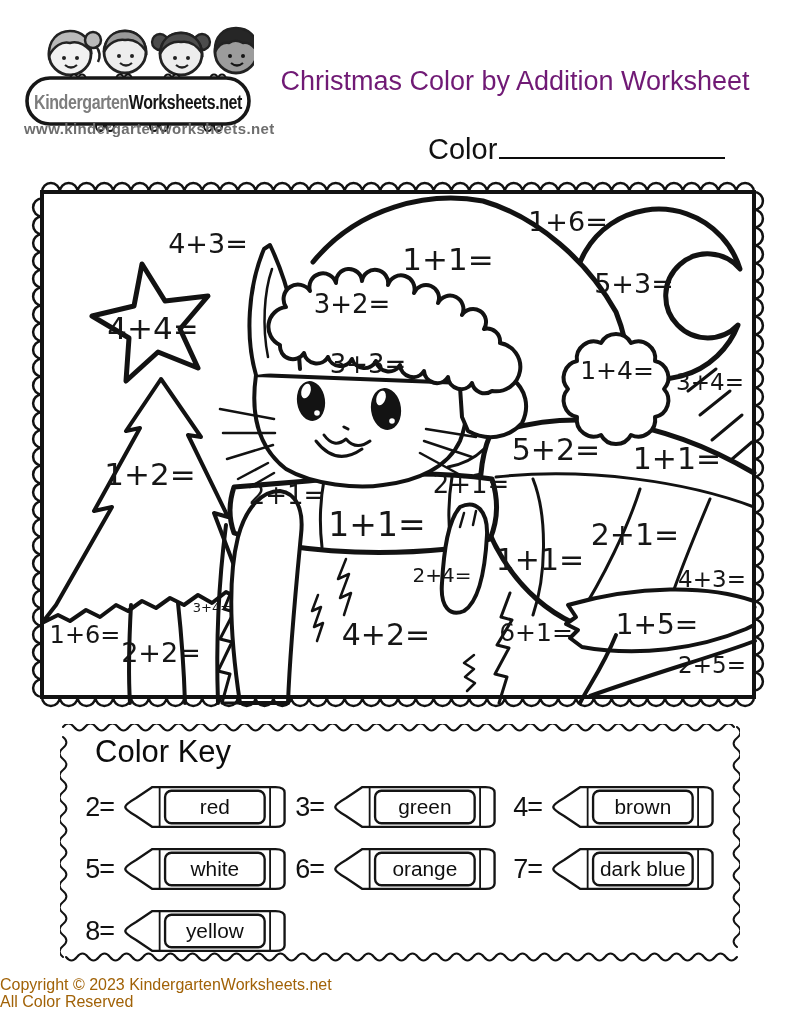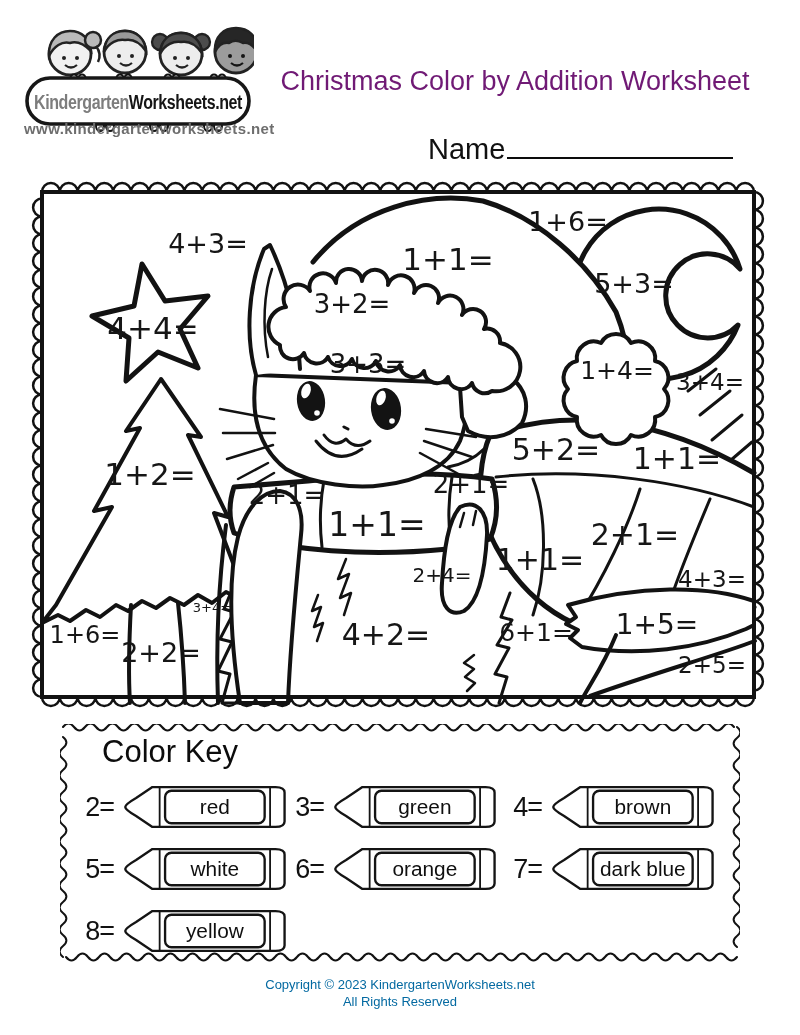--- a/index.html
+++ b/index.html
@@ -15,28 +15,28 @@
   #picture-wrap{left:28px;top:177px;width:740px;height:540px;}
   #picture-wrap svg{display:block;}
   .ln{fill:none;stroke:#121212;stroke-linecap:round;stroke-linejoin:round;}
   .w5{stroke-width:5px;} .w4{stroke-width:4px;} .w3{stroke-width:3px;} .w25{stroke-width:2.5px;} .w2{stroke-width:2px;}
   .fw{fill:#fff;stroke:#121212;stroke-linejoin:round;stroke-linecap:round;}
   .fillonly{fill:#fff;stroke:none;}
   #problems text{font-family:"DejaVu Sans","Liberation Sans",sans-serif;fill:#161616;text-anchor:middle;dominant-baseline:central;letter-spacing:0px;}
   
   #key-box{left:60px;top:724px;width:680px;height:238px;}
   #key-border{position:absolute;left:0;top:0;}
-  #key-title{position:absolute;left:42px;top:10px;font-size:31px;font-weight:500;color:#0c0c0c;}
+  #key-title{position:absolute;left:35px;top:10px;font-size:31px;font-weight:500;color:#0c0c0c;}
   #crayon-grid{position:absolute;left:20px;top:52px;width:644px;display:grid;grid-template-columns:210px 210px 224px;grid-auto-rows:62px;align-items:center;}
   .key-entry{display:flex;align-items:center;gap:4px;}
   .ck-num{font-size:27px;font-weight:500;width:42px;text-align:right;letter-spacing:-1px;}
   .crayon{width:172px;height:56px;flex:none;}
   .crayon-label{font-family:"Liberation Sans",sans-serif;font-size:23px;fill:#0f0f0f;text-anchor:middle;}
   
-  #footer{left:0;top:976px;width:800px;text-align:center;font-size:13px;line-height:17px;color:#0369a1;}
+  #footer{left:0;top:976px;width:800px;text-align:left;font-size:16px;line-height:17px;color:#a16207;}
 </style>
 </head>
 <body>
 
 <svg id="logo" class="abs" viewBox="0 0 232 122">
   <g>
 
     <g>
       <circle cx="48" cy="34" r="21" fill="#f1f1f1" stroke="#222" stroke-width="2.8"></circle>
       <path d="M27 36 C26 20 36 11 48 11 C60 11 68 19 69 31 C61 23 54 21 48 23 C40 21 32 26 27 36 Z" fill="#b9b9b9" stroke="#222" stroke-width="2.5"></path>
@@ -90,21 +90,21 @@
     <ellipse cx="186" cy="106" rx="4" ry="5" class="fw w2"></ellipse>
       <ellipse cx="196" cy="106" rx="4" ry="5" class="fw w2"></ellipse>
     <rect x="5" y="58" width="222" height="46" rx="23" fill="#fff" stroke="#171717" stroke-width="3.6"></rect>
     <text x="116" y="89" text-anchor="middle" font-size="20" font-weight="bold" letter-spacing="-0.5" textLength="208" lengthAdjust="spacingAndGlyphs"><tspan fill="#7d7d7d">Kindergarten</tspan><tspan fill="#161616">Worksheets.net</tspan></text>
   </g>
 </svg>
 <div id="site-url" class="abs">www.kindergartenworksheets.net</div>
 
 <div id="page-title" class="abs">Christmas Color by Addition Worksheet</div>
 
-<div id="name-row" class="abs"><span>Name</span><span id="name-line"></span></div>
+<div id="name-row" class="abs"><span>Color</span><span id="name-line"></span></div>
 
 <div id="picture-wrap" class="abs">
 <svg width="740" height="540" viewBox="0 0 740 540">
 
   <path d="M712 92 A85 85 0 1 0 710 148 A42 42 0 1 1 712 92 Z" class="fw w5"></path>
 
   <g class="ln w3">
     <path d="M660 214 l28 -22"></path>
         <path d="M672 238 l30 -24"></path>
         <path d="M684 263 l30 -25"></path>
@@ -319,14 +319,14 @@
       <line x1="168" y1="8" x2="168" y2="52" stroke="#141414" stroke-width="2"></line>
       <rect x="52" y="12" width="110" height="36" rx="7" fill="#fff" stroke="#141414" stroke-width="2.6"></rect>
       <text class="crayon-label" x="107" y="38">yellow</text>
     </svg>
   </div>
 </div>
 </div>
 
 <div id="footer" class="abs">
   <div>Copyright © 2023 KindergartenWorksheets.net</div>
-  <div>All Rights Reserved</div>
+  <div>All Color Reserved</div>
 </div>
 
 </body></html>

